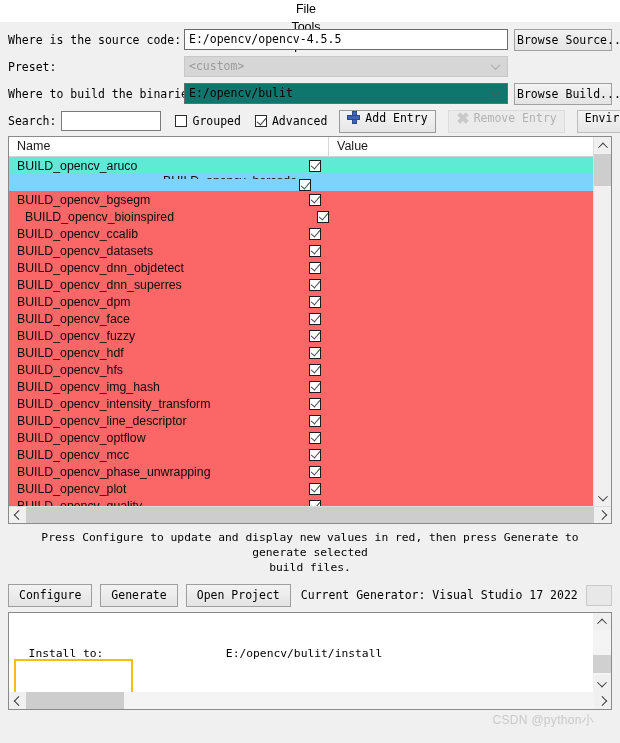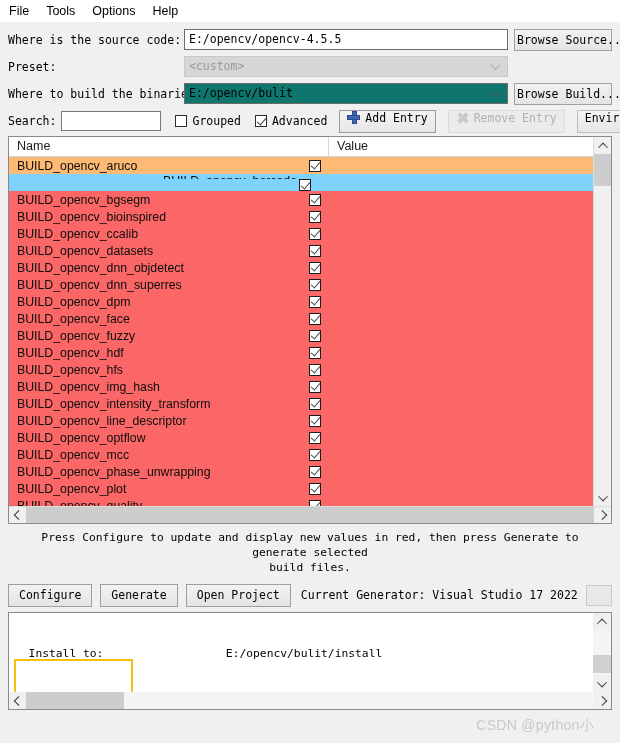--- a/index.html
+++ b/index.html
@@ -18,20 +18,21 @@
   }
 
   
   #menubar {
     height: 22px;
     background: #ffffff;
     display: flex;
     align-items: center;
     padding-left: 9px;
     box-sizing: border-box;
+    flex-direction: column;
   }
   .menu-item {
     font-family: "Liberation Sans", sans-serif;
     font-size: 12.5px;
     color: #000;
     padding: 2px 8px 2px 0;
     margin-right: 9px;
     cursor: default;
     white-space: nowrap;
   }
@@ -526,23 +527,23 @@
     width: 98px;
     background: #cdcdcd;
     flex: none;
   }
   #out-hgap { flex: 1; }
 
   
   #watermark {
     position: absolute;
     right: 26px;
-    bottom: 8px;
+    bottom: 14px;
     font-family: "Liberation Sans", sans-serif;
-    font-size: 14px;
+    font-size: 12px;
     color: #c9c9c9;
     letter-spacing: 0.3px;
     pointer-events: none;
     white-space: nowrap;
   }
 </style>
 </head>
 <body>
 
 <div id="menubar">
@@ -610,39 +611,39 @@
 </div>
 
 <div id="table-frame">
 
   <div id="table-header">
     <div class="th th-name">Name</div>
     <div class="th th-value">Value</div>
   </div>
 
   <div id="rows-viewport">
-      <div class="row" style="background: #fdba74;">
+      <div class="row" style="background: #5eead4;">
         <div class="row-name">BUILD_opencv_aruco</div>
         <div class="row-value">
           <span class="cell-chk"></span>
         </div>
       </div>
       <div class="row" style="background: #7dd3fc; flex-direction: column;">
         <div class="row-name">BUILD_opencv_barcode</div>
         <div class="row-value">
           <span class="cell-chk"></span>
         </div>
       </div>
       <div class="row" style="background: rgb(251, 102, 102);">
         <div class="row-name">BUILD_opencv_bgsegm</div>
         <div class="row-value">
           <span class="cell-chk"></span>
         </div>
       </div>
-      <div class="row" style="background: rgb(251, 102, 102);">
+      <div class="row" style="background: rgb(251, 102, 102); padding-left: 8px;">
         <div class="row-name">BUILD_opencv_bioinspired</div>
         <div class="row-value">
           <span class="cell-chk"></span>
         </div>
       </div>
       <div class="row" style="background: rgb(251, 102, 102);">
         <div class="row-name">BUILD_opencv_ccalib</div>
         <div class="row-value">
           <span class="cell-chk"></span>
         </div>

